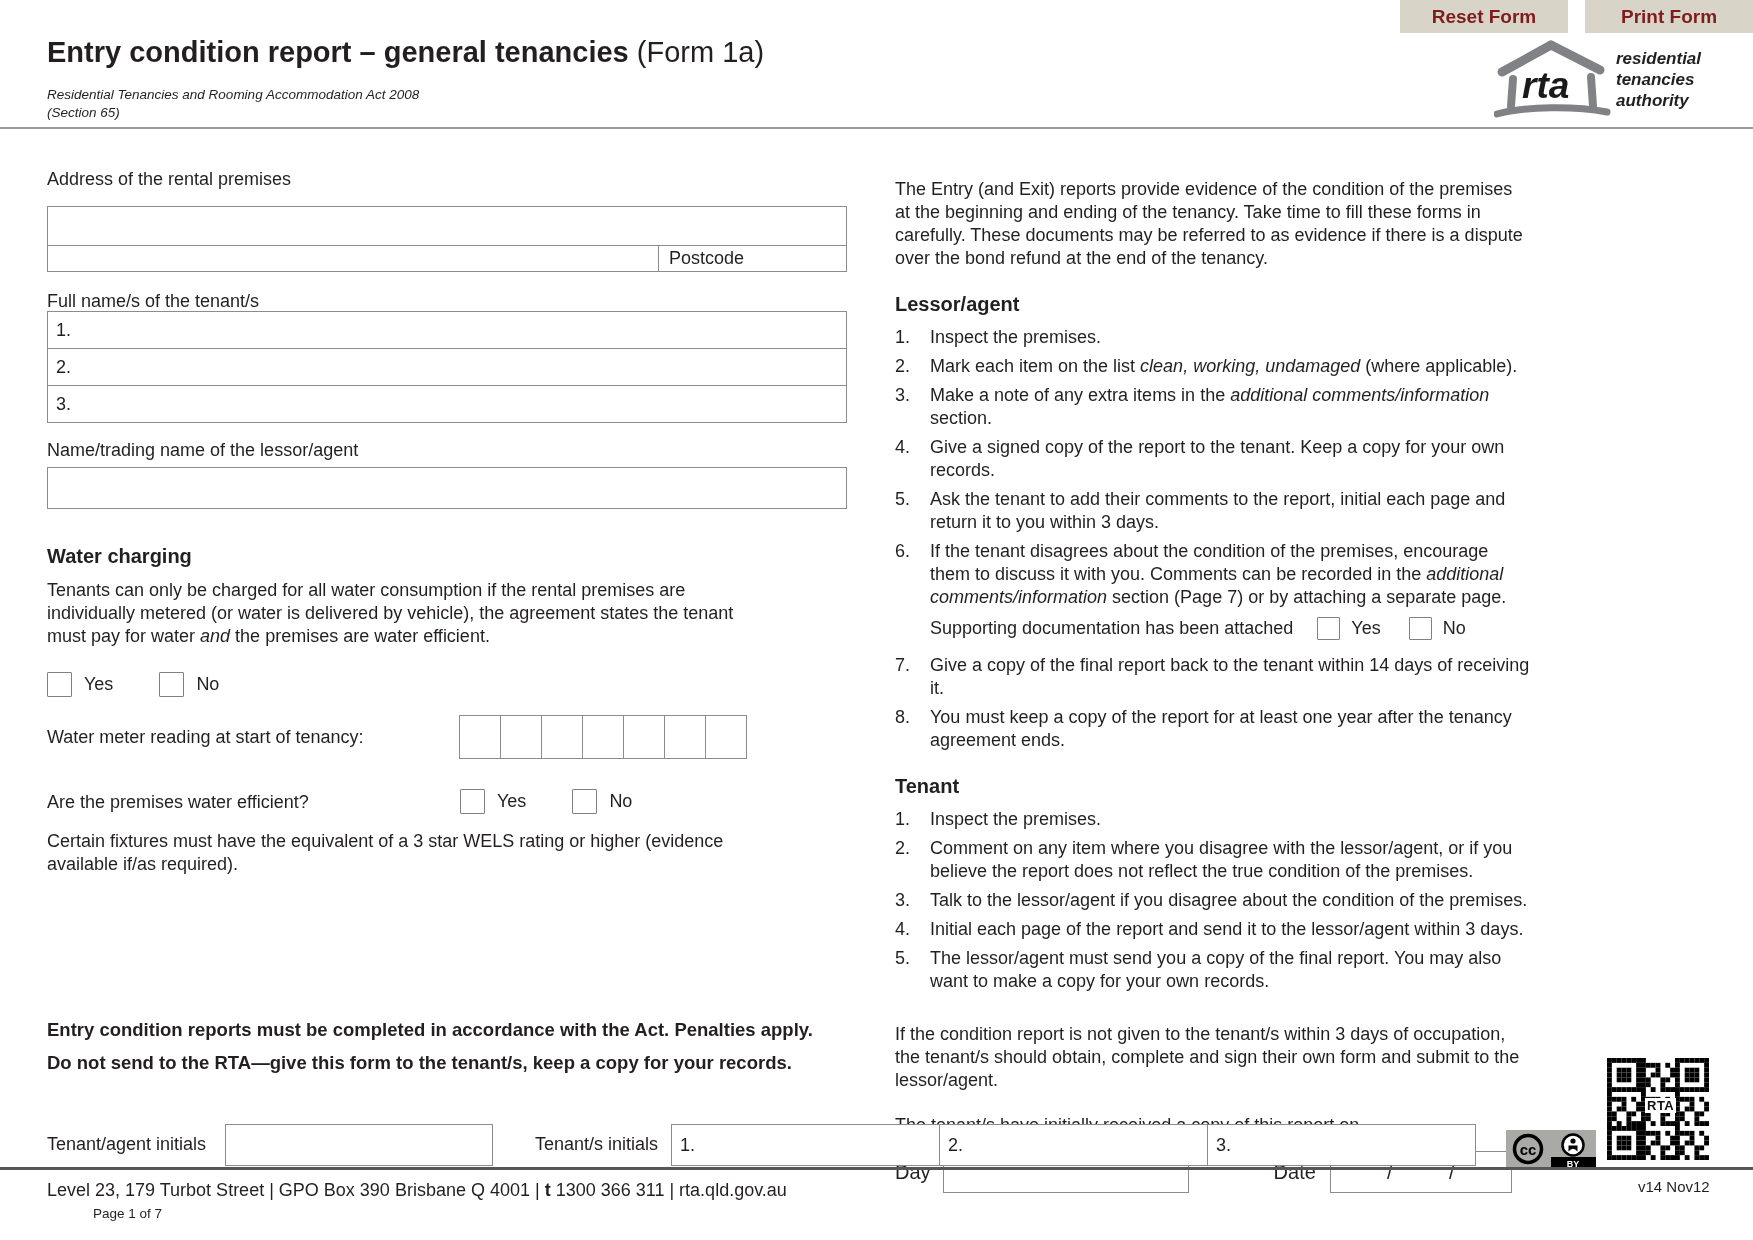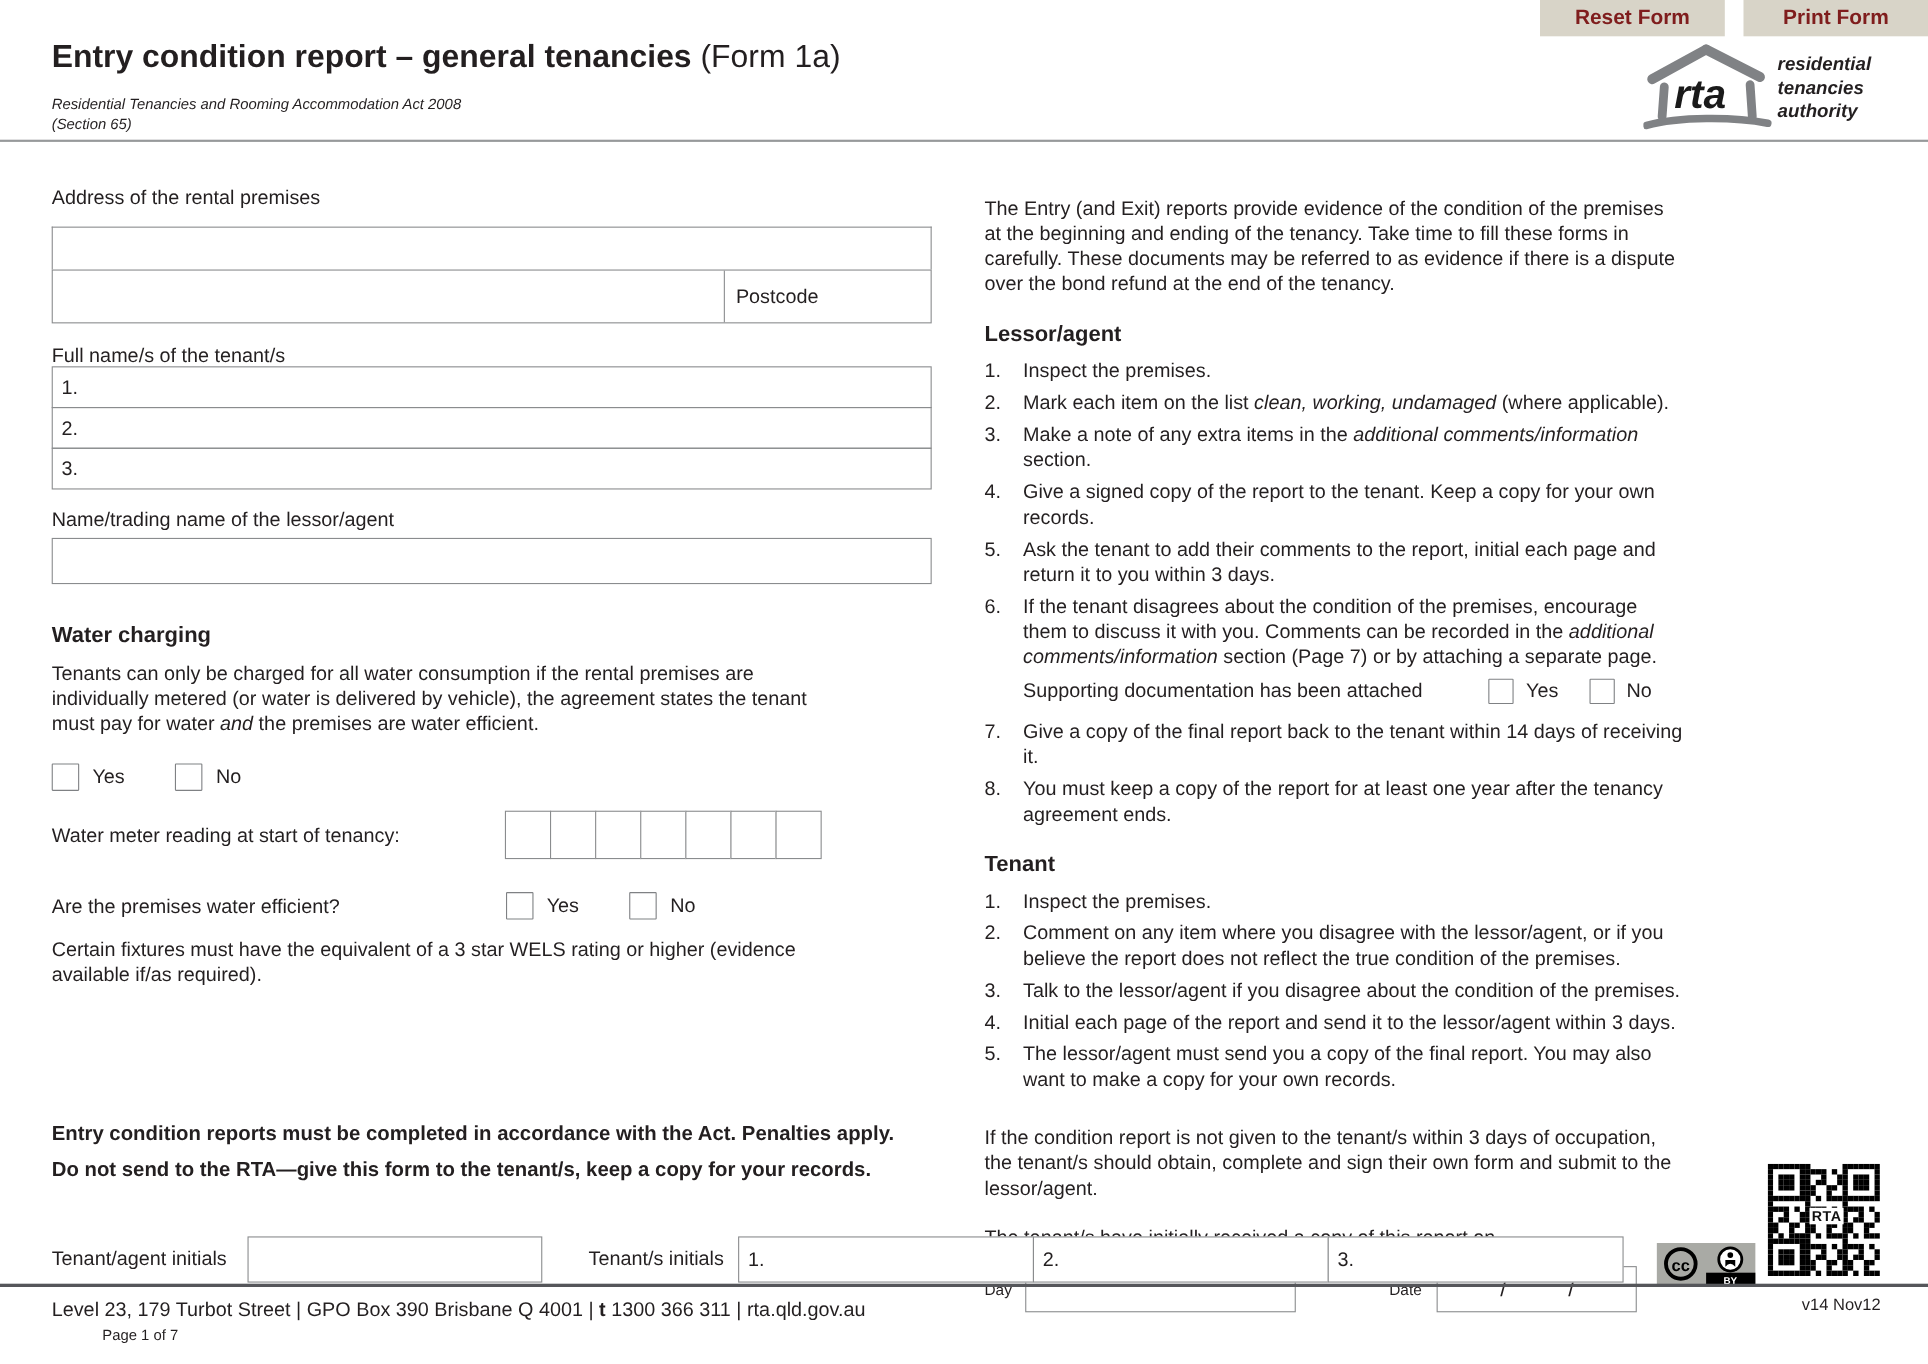--- a/index.html
+++ b/index.html
@@ -27,21 +27,21 @@
   .cb { display:inline-block; width:25px; height:25px; border:1.5px solid #7f8184; background:#fff;
         border-radius:1px; flex:0 0 auto; }
   .cb.small { width:23px; height:23px; }
   .cbl { font-size:18px; }
 
   
   .left-col { position:absolute; left:47px; top:160px; width:800px; }
   .addr-label { margin-top:8px; }
   .addr-box { margin-top:16px; width:800px; }
   .addr-r1 { height:39px; border:1px solid #8a8c8e; border-bottom:none; }
-  .addr-r2 { display:flex; height:49px; border:1px solid #8a8c8e; }
+  .addr-r2 { display:flex; height:27px; border:1px solid #8a8c8e; }
   .addr-main { width:611px; border-right:1px solid #8a8c8e; }
   .addr-pc { flex:1; display:flex; align-items:center; padding-left:10px; font-size:18px; }
   .tenants-label { margin-top:18px; }
   .trow { width:800px; height:38px; border:1px solid #8a8c8e; margin-top:-1px; display:flex;
           align-items:center; padding-left:8px; font-size:18px; }
   .trow:first-of-type { margin-top:6px; }
   .lessor-label { margin-top:16px; }
   .lessor-box { margin-top:6px; width:800px; height:42px; }
   .water-h { margin-top:34px; font-size:20px; font-weight:bold; line-height:26px; }
   .para { font-size:18px; line-height:23px; width:700px; }
@@ -60,26 +60,26 @@
                font-size:18.5px; line-height:33px; }
 
   
   .right-col { position:absolute; left:895px; top:178px; width:636px; }
   .intro { width:636px; }
   .r-h { font-size:20px; font-weight:bold; margin-top:22px; margin-bottom:10px; line-height:24px; }
   .li { display:flex; margin-bottom:6px; }
   .li .num { width:35px; flex:0 0 auto; font-size:18px; line-height:23px; }
   .li .txt { flex:1; font-size:18px; line-height:23px; }
   .li-sub { display:flex; align-items:center; margin:8px 0 14px 35px; font-size:18px; }
-  .li-sub .sub-t { margin-right:60px; }
+  .li-sub .sub-t { margin-right:24px; }
   .li-sub .opt { margin-right:28px; gap:11px; }
   .late-para { margin-top:30px; width:640px; }
   .received-line { margin-top:22px; font-size:18px; line-height:23px; }
   .received-row { margin-top:14px; display:flex; align-items:center; }
-  .received-row .rlbl { font-size:14px; }
+  .received-row .rlbl { font-size:20px; }
   .day-box { width:246px; height:42px; margin-left:12px; }
   .date-lbl { margin-left:85px; }
   .date-box { width:182px; height:42px; margin-left:14px; display:flex; align-items:center;
               justify-content:space-evenly; font-size:20px; }
 
   
   .initials-row { position:absolute; left:0; top:1124px; width:1753px; height:42px; }
   .initials-row .flbl { position:absolute; font-size:18px; top:10px; }
   .l-init-lbl { left:47px; }
   .l-init-box { position:absolute; left:225px; top:0; width:268px; height:42px; }

